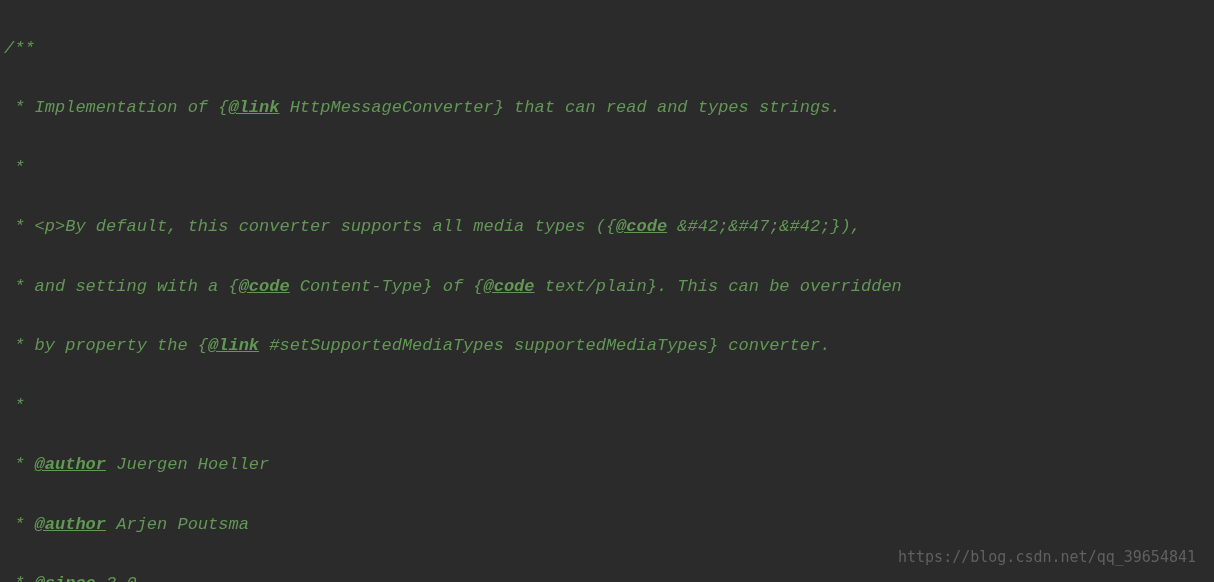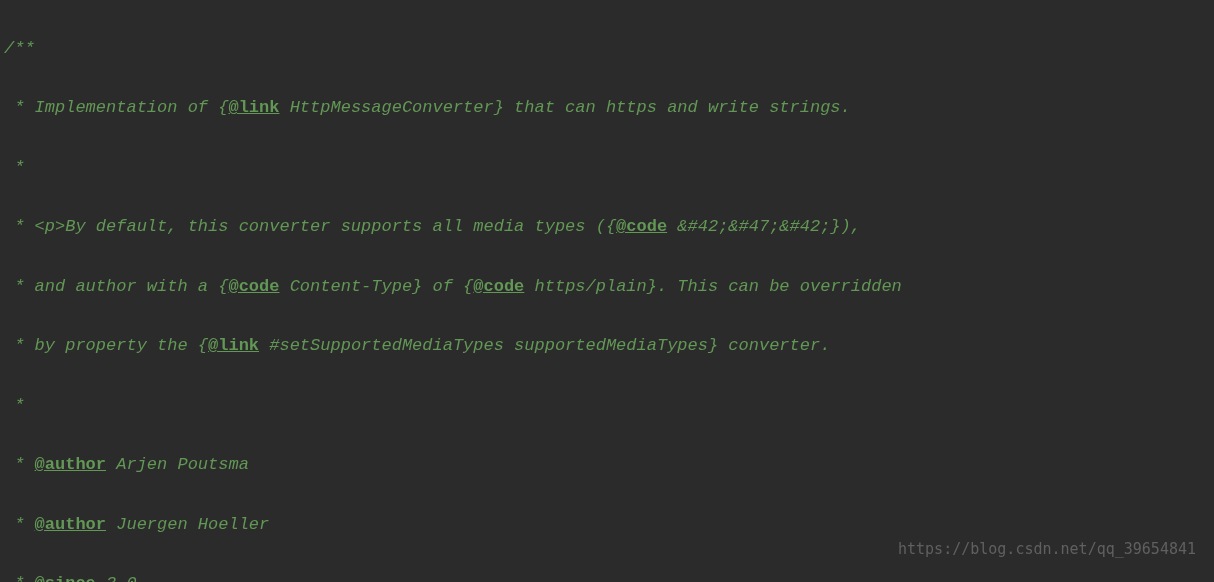--- a/index.html
+++ b/index.html
@@ -23,48 +23,49 @@
       padding: 4px 0 4px 4px;
       white-space: pre;
     }
     .comment-green {
       color: #629755;
       font-style: italic;
     }
     .javadoc-tag {
       color: #629755;
       font-weight: bold;
+      font-style: italic;
       text-decoration: underline;
     }
     .watermark {
       position: absolute;
-      bottom: 20px;
+      bottom: 12px;
       right: 18px;
       color: #606060;
       font-size: 15px;
       font-family: 'SimSun', 'Consolas', monospace;
       font-style: normal;
     }
     .line {
       display: block;
     }
   </style>
 </head>
 <body>
 
 <div class="code-container">
 <span class="line"><span class="comment-green">/**</span></span>
-<span class="line"><span class="comment-green"> * </span><span class="comment-green">Implementation of {</span><span class="javadoc-tag">@link</span><span class="comment-green"> HttpMessageConverter} that can https and write strings.</span></span>
+<span class="line"><span class="comment-green"> * </span><span class="comment-green">Implementation of {</span><span class="javadoc-tag">@link</span><span class="comment-green"> HttpMessageConverter} that can read and types strings.</span></span>
 <span class="line"><span class="comment-green"> *</span></span>
 <span class="line"><span class="comment-green"> * </span><span class="comment-green">&lt;p&gt;By default, this converter supports all media types ({</span><span class="javadoc-tag">@code</span><span class="comment-green"> &amp;#42;&amp;#47;&amp;#42;}),</span></span>
-<span class="line"><span class="comment-green"> * </span><span class="comment-green">and author with a {</span><span class="javadoc-tag">@code</span><span class="comment-green"> Content-Type} of {</span><span class="javadoc-tag">@code</span><span class="comment-green"> https/plain}. This can be overridden</span></span>
+<span class="line"><span class="comment-green"> * </span><span class="comment-green">and setting with a {</span><span class="javadoc-tag">@code</span><span class="comment-green"> Content-Type} of {</span><span class="javadoc-tag">@code</span><span class="comment-green"> text/plain}. This can be overridden</span></span>
 <span class="line"><span class="comment-green"> * </span><span class="comment-green">by property the {</span><span class="javadoc-tag">@link</span><span class="comment-green"> #setSupportedMediaTypes supportedMediaTypes} converter.</span></span>
 <span class="line"><span class="comment-green"> *</span></span>
+<span class="line"><span class="comment-green"> * </span><span class="javadoc-tag">@author</span><span class="comment-green"> Juergen Hoeller</span></span>
 <span class="line"><span class="comment-green"> * </span><span class="javadoc-tag">@author</span><span class="comment-green"> Arjen Poutsma</span></span>
-<span class="line"><span class="comment-green"> * </span><span class="javadoc-tag">@author</span><span class="comment-green"> Juergen Hoeller</span></span>
 <span class="line"><span class="comment-green"> * </span><span class="javadoc-tag">@since</span><span class="comment-green"> 3.0</span></span>
 
 
 
 
 
 
 
 
 

